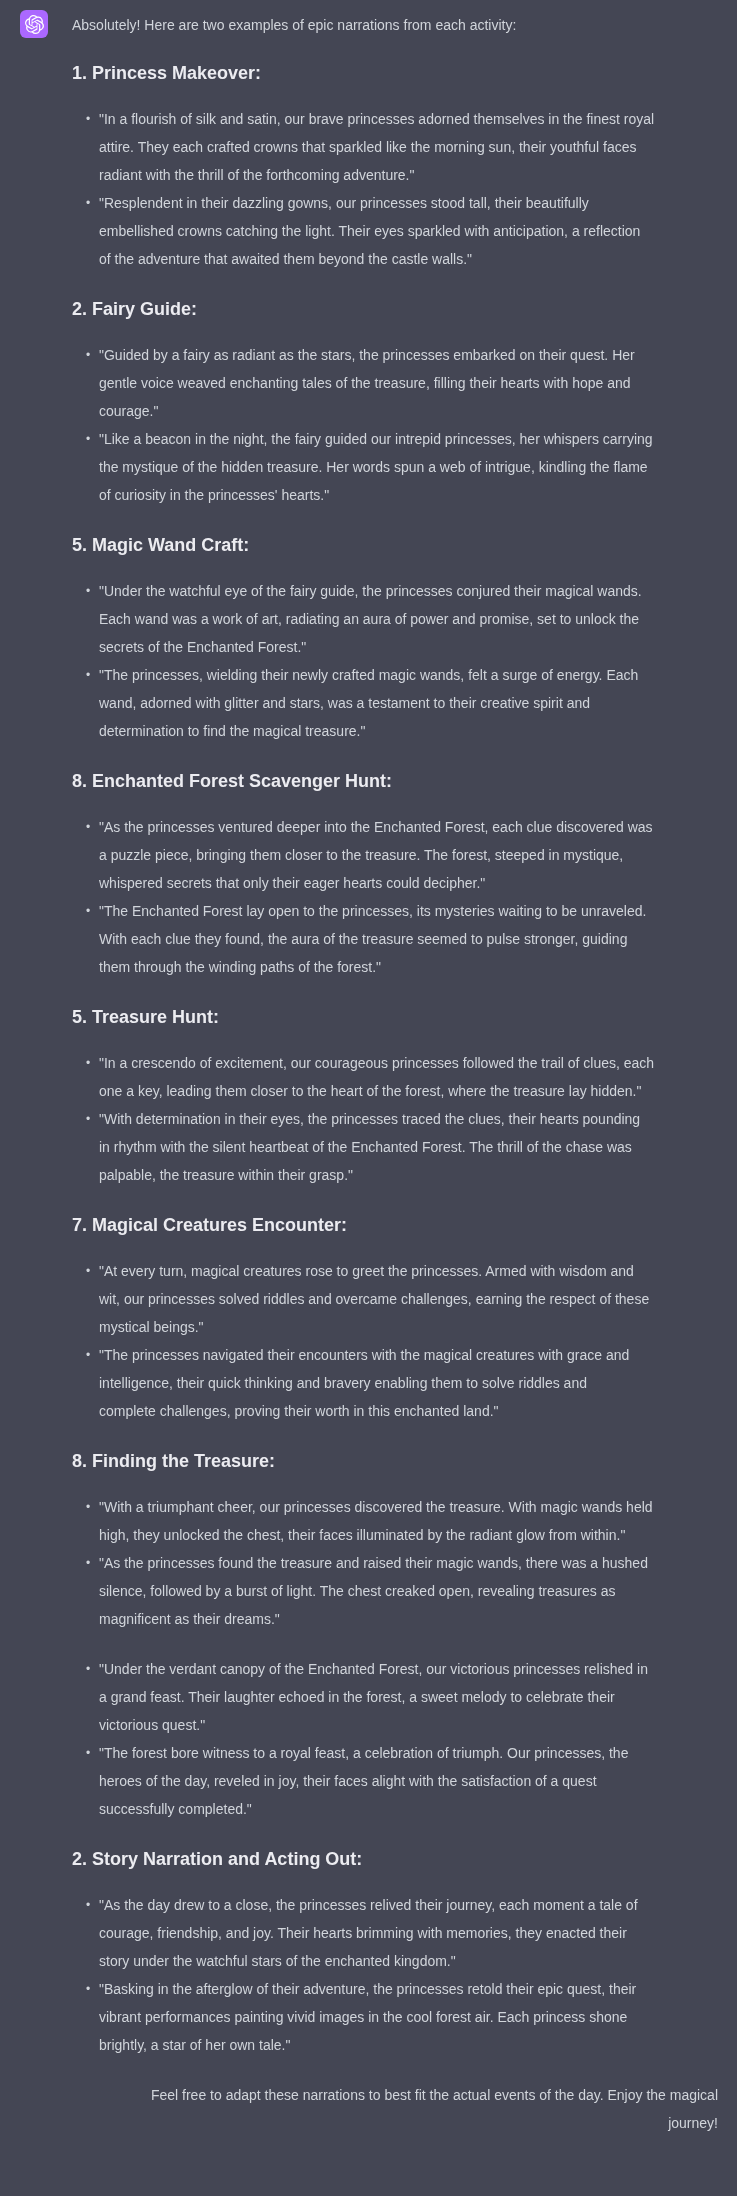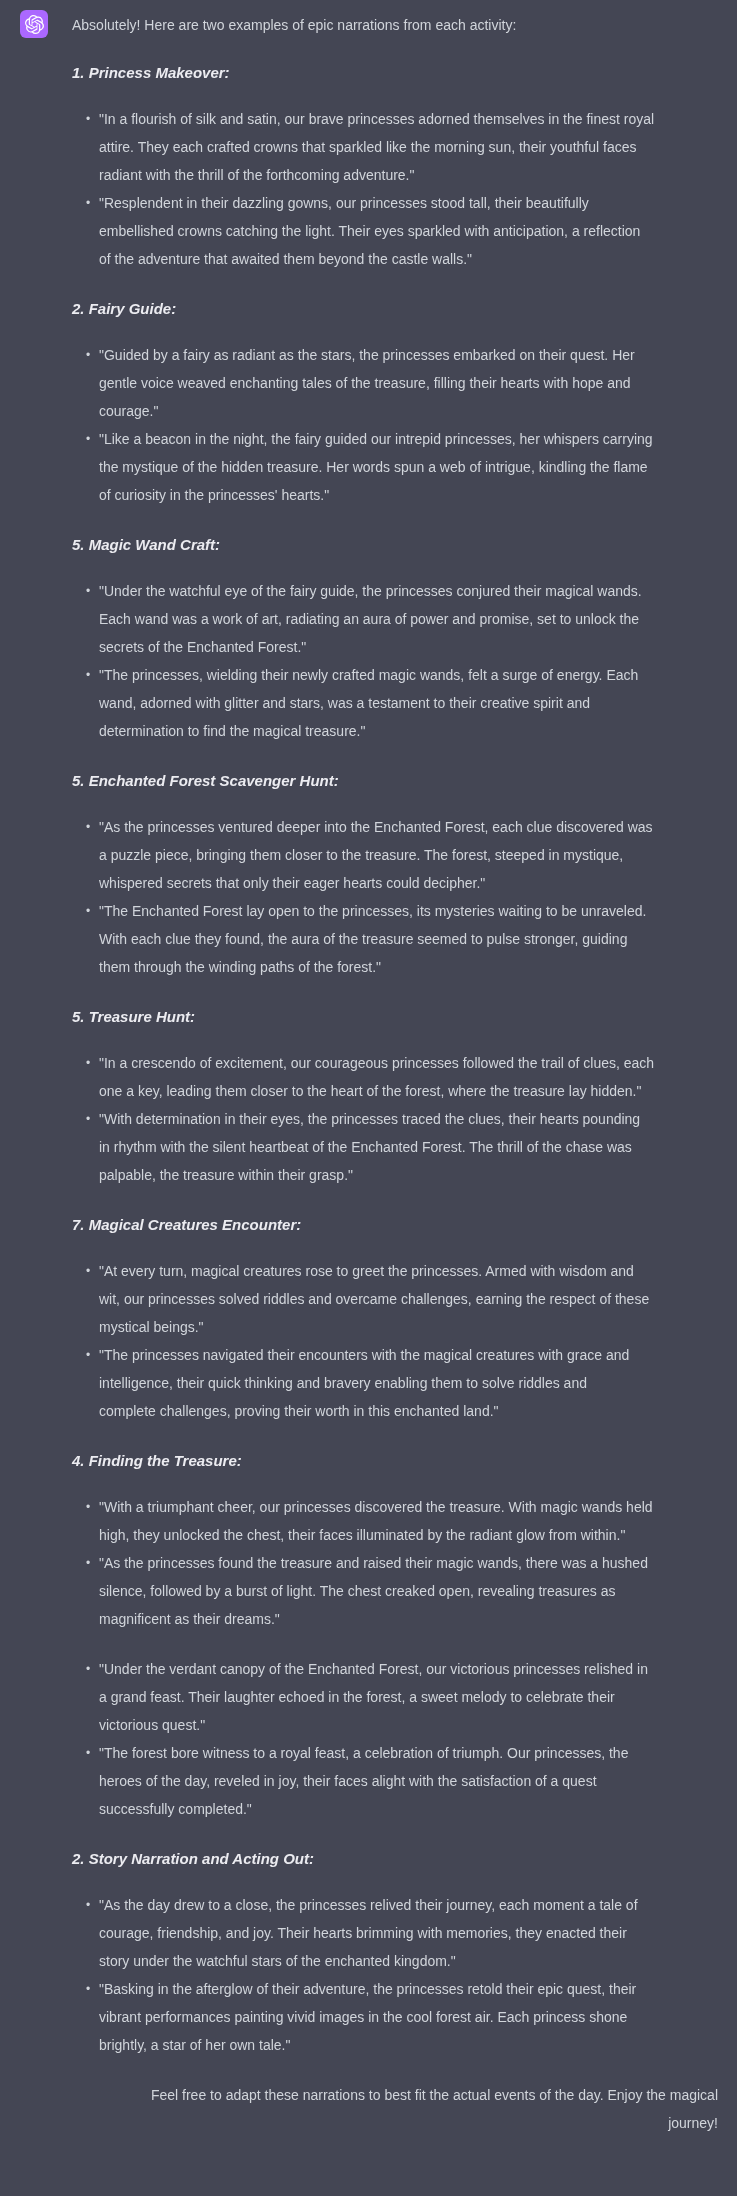--- a/index.html
+++ b/index.html
@@ -31,25 +31,24 @@
     align-items: center;
     justify-content: center;
   }
   .avatar svg { width: 19px; height: 19px; fill: #ffffff; display: block; }
   .intro {
     margin: 0 0 20px 0;
     line-height: 28px;
   }
   h3.section-heading {
     margin: 0 0 18px 0;
-    font-size: 15px;
+    font-size: 18px;
     line-height: 28px;
     font-weight: 700;
     color: #ececf1;
-    font-style: italic;
   }
   ul.bullets {
     margin: 0 0 22px 0;
     padding: 0 0 0 27px;
     list-style: none;
   }
   ul.bullets li {
     position: relative;
     line-height: 28px;
     white-space: pre-line;
@@ -116,21 +115,21 @@
     <li>"Under the watchful eye of the fairy guide, the princesses conjured their magical wands.
 Each wand was a work of art, radiating an aura of power and promise, set to unlock the
 secrets of the Enchanted Forest."</li>
             <li>"The princesses, wielding their newly crafted magic wands, felt a surge of energy. Each
 wand, adorned with glitter and stars, was a testament to their creative spirit and
 determination to find the magical treasure."</li>
           </ul>
   </section>
 
   <section>
-    <h3 class="section-heading">5. Enchanted Forest Scavenger Hunt:</h3>
+    <h3 class="section-heading">8. Enchanted Forest Scavenger Hunt:</h3>
     <ul class="bullets">
 
     <li>"As the princesses ventured deeper into the Enchanted Forest, each clue discovered was
 a puzzle piece, bringing them closer to the treasure. The forest, steeped in mystique,
 whispered secrets that only their eager hearts could decipher."</li>
             <li>"The Enchanted Forest lay open to the princesses, its mysteries waiting to be unraveled.
 With each clue they found, the aura of the treasure seemed to pulse stronger, guiding
 them through the winding paths of the forest."</li>
           </ul>
   </section>
@@ -154,21 +153,21 @@
     <li>"At every turn, magical creatures rose to greet the princesses. Armed with wisdom and
 wit, our princesses solved riddles and overcame challenges, earning the respect of these
 mystical beings."</li>
             <li>"The princesses navigated their encounters with the magical creatures with grace and
 intelligence, their quick thinking and bravery enabling them to solve riddles and
 complete challenges, proving their worth in this enchanted land."</li>
           </ul>
   </section>
 
   <section>
-    <h3 class="section-heading">4. Finding the Treasure:</h3>
+    <h3 class="section-heading">8. Finding the Treasure:</h3>
     <ul class="bullets">
 
     <li>"With a triumphant cheer, our princesses discovered the treasure. With magic wands held
 high, they unlocked the chest, their faces illuminated by the radiant glow from within."</li>
             <li>"As the princesses found the treasure and raised their magic wands, there was a hushed
 silence, followed by a burst of light. The chest creaked open, revealing treasures as
 magnificent as their dreams."</li>
           </ul>
   </section>
 

